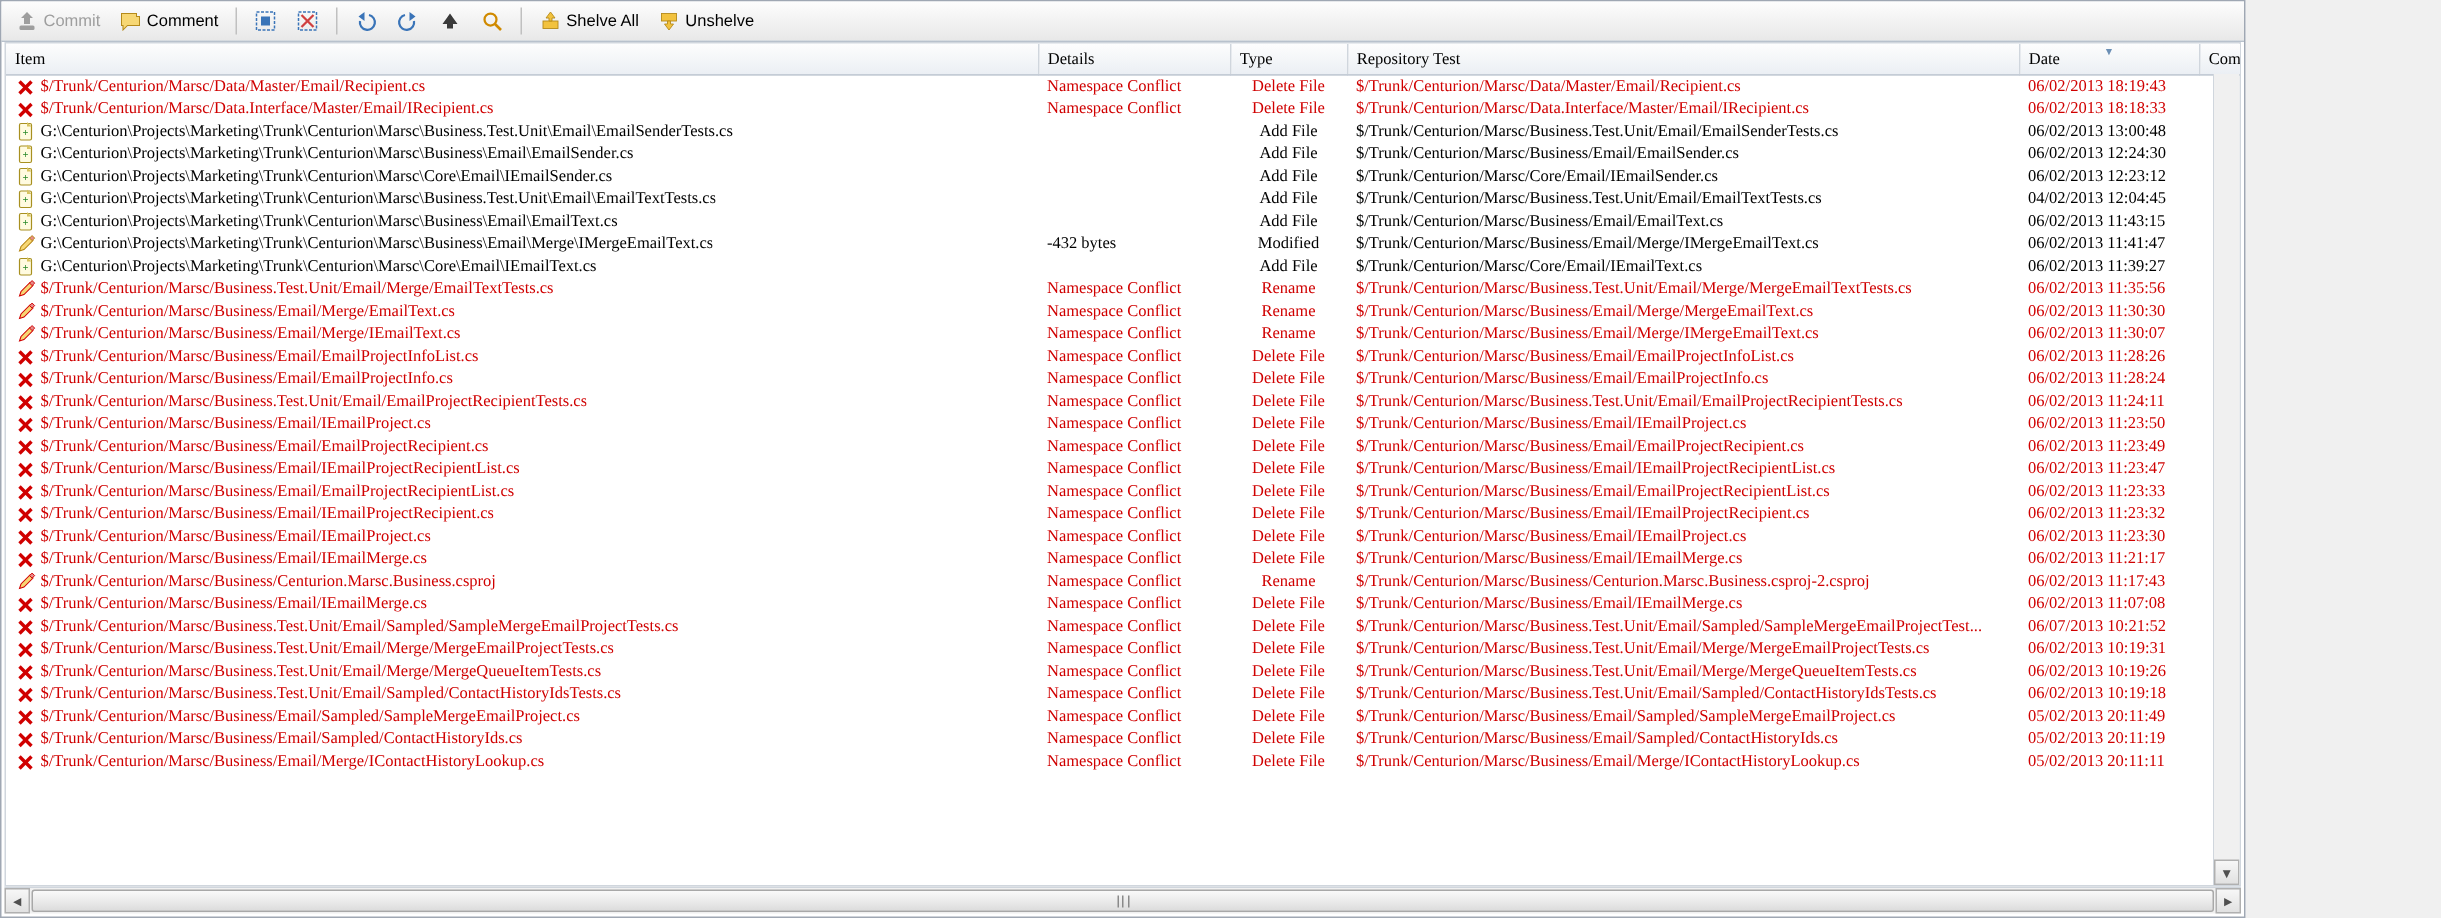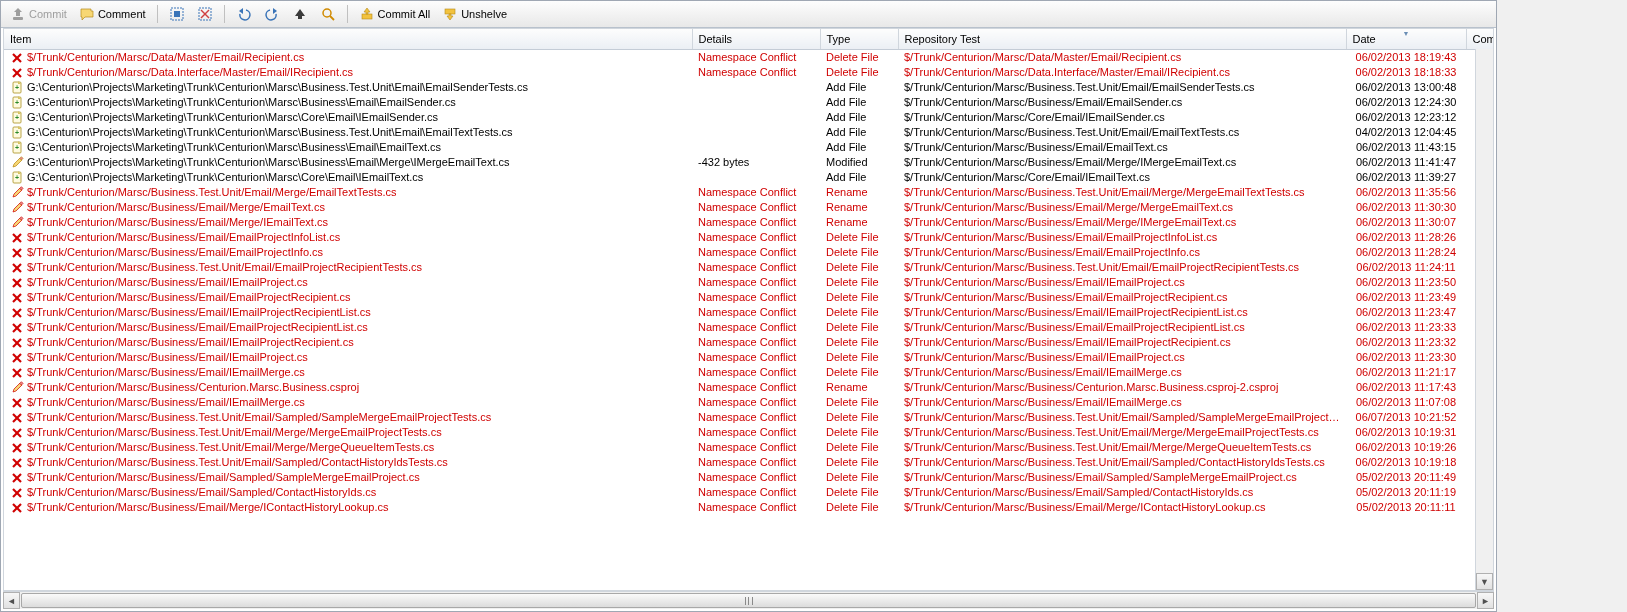--- a/index.html
+++ b/index.html
@@ -61,20 +61,21 @@
     flex: 1;
     overflow: hidden;
     position: relative;
     border: 1px solid #d0d6dd;
     margin: 0 2px;
   }
   .scroll-area {
     position:absolute;
     inset:0;
     overflow: auto;
+    font-family: Liberation Serif, serif;
   }
   table.grid {
     border-collapse: collapse;
     table-layout: fixed;
     width: 1596px;
   }
   table.grid thead th {
     position: sticky;
     top: 0;
     background: linear-gradient(#fdfdfd, #ebeff4);
@@ -102,23 +103,23 @@
     height: 15px;
     line-height: 15px;
     white-space: nowrap;
     overflow: hidden;
     text-overflow: ellipsis;
     box-sizing: border-box;
     vertical-align: middle;
   }
   .col-item { width: 688px; }
   .col-details { width: 128px; }
-  .col-type { width: 78px; }
+  .col-type { width: 78px; text-align: center; }
   .col-repo { width: 448px; }
-  .col-date { width: 120px; position:relative;text-align:center; }
+  .col-date { width: 120px; position:relative; }
   .col-comment { width: 134px; }
 
   .item-cell { display:flex; align-items:center; gap:3px; height:15px;}
   .row-red { color: #d00000; }
   .row-red .item-cell, .row-red td { color:#d00000; }
   .ico { width:14px; height:14px; display:inline-flex; align-items:center; justify-content:center; flex-shrink:0;}
   .filename { overflow:hidden; text-overflow:ellipsis; white-space:nowrap; }
 
   
   .bottom-scroll {
@@ -232,21 +233,21 @@
         </span>
       </div>
     <div class="tb-sep"></div>
     <div class="tb-btn">
       <span class="tb-ico">
           <svg width="14" height="14" viewBox="0 0 14 14">
             <rect x="2" y="7" width="10" height="5" fill="#f2c23e" stroke="#b58a1a" stroke-width="0.6"></rect>
             <path d="M7 1 L10 5 H8 V7 H6 V5 H4 Z" fill="#f2c23e" stroke="#b58a1a" stroke-width="0.6"></path>
           </svg>
         </span>
-      <span>Commit All</span>
+      <span>Shelve All</span>
     </div>
     <div class="tb-btn">
       <span class="tb-ico">
           <svg width="14" height="14" viewBox="0 0 14 14">
             <rect x="2" y="2" width="10" height="5" fill="#f2c23e" stroke="#b58a1a" stroke-width="0.6"></rect>
             <path d="M7 13 L4 9 H6 V7 H8 V9 H10 Z" fill="#f2c23e" stroke="#b58a1a" stroke-width="0.6"></path>
           </svg>
         </span>
       <span>Unshelve</span>
     </div>

